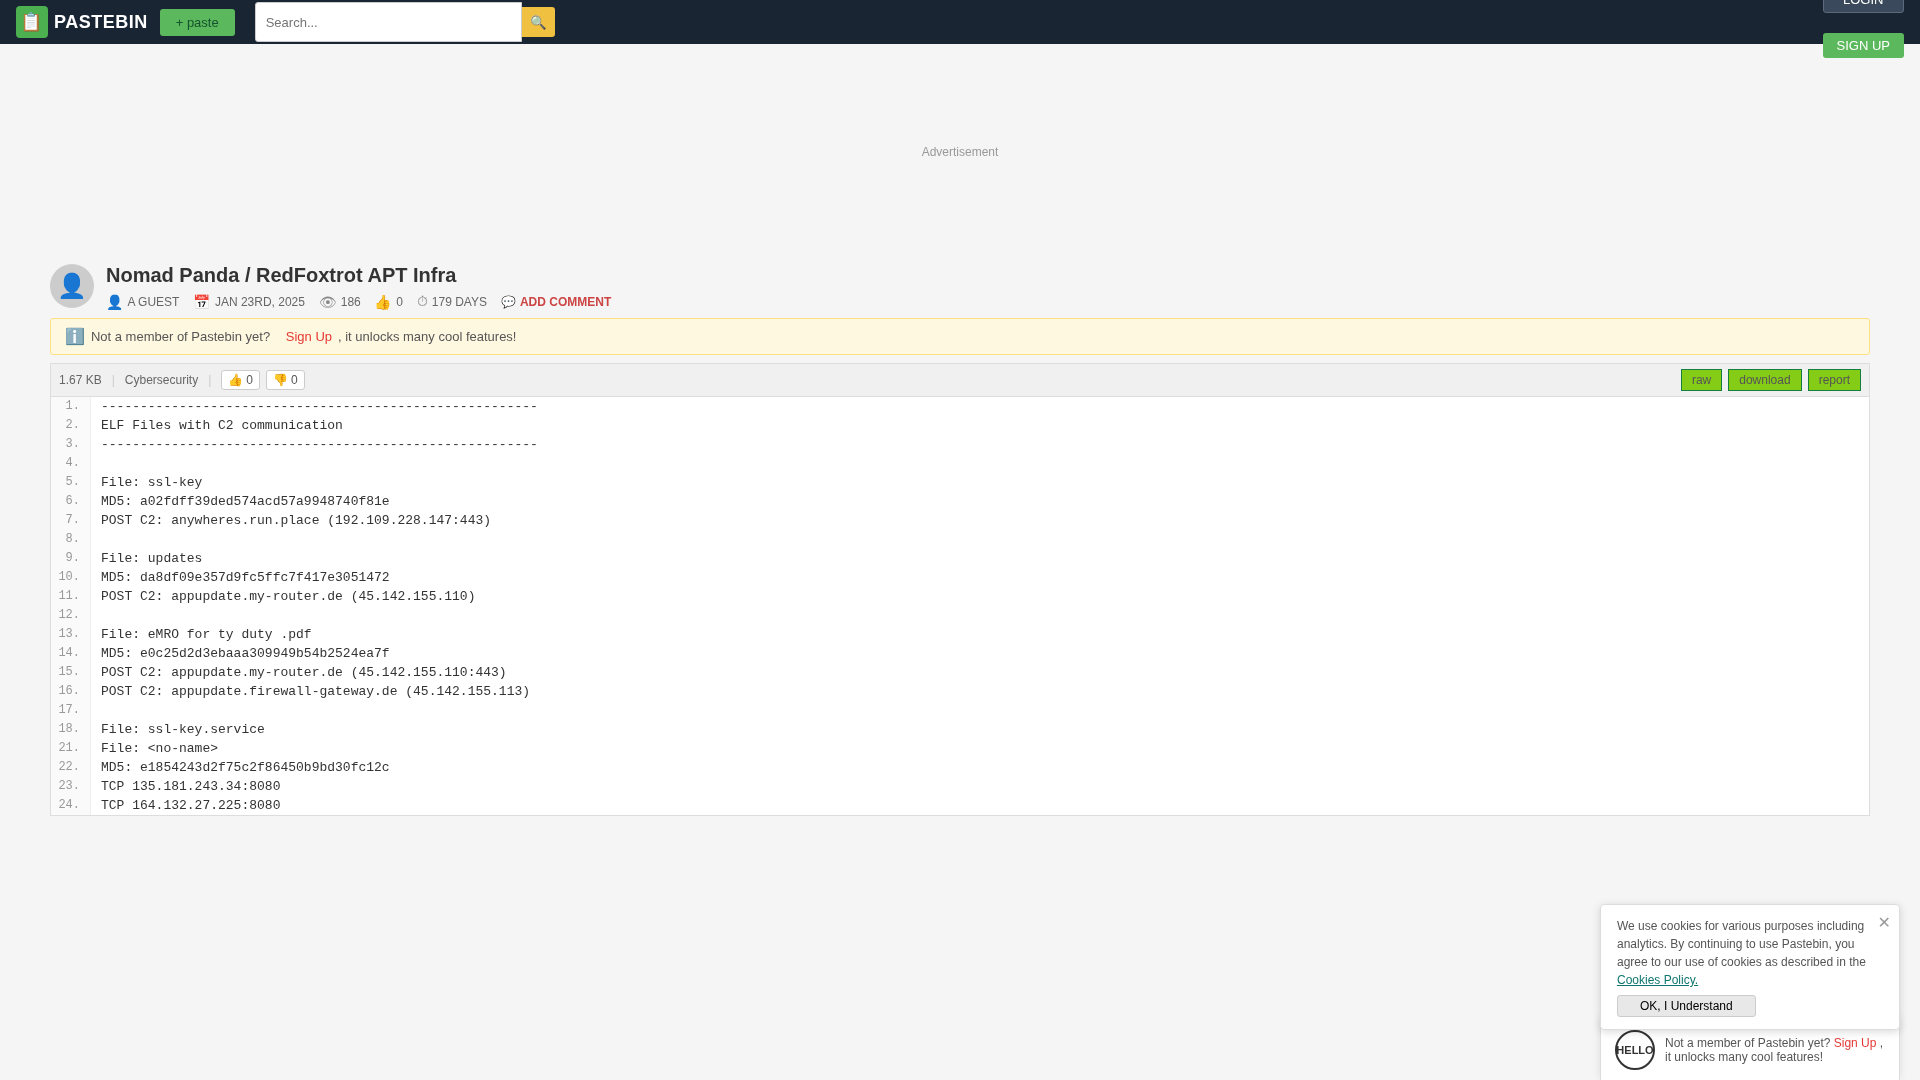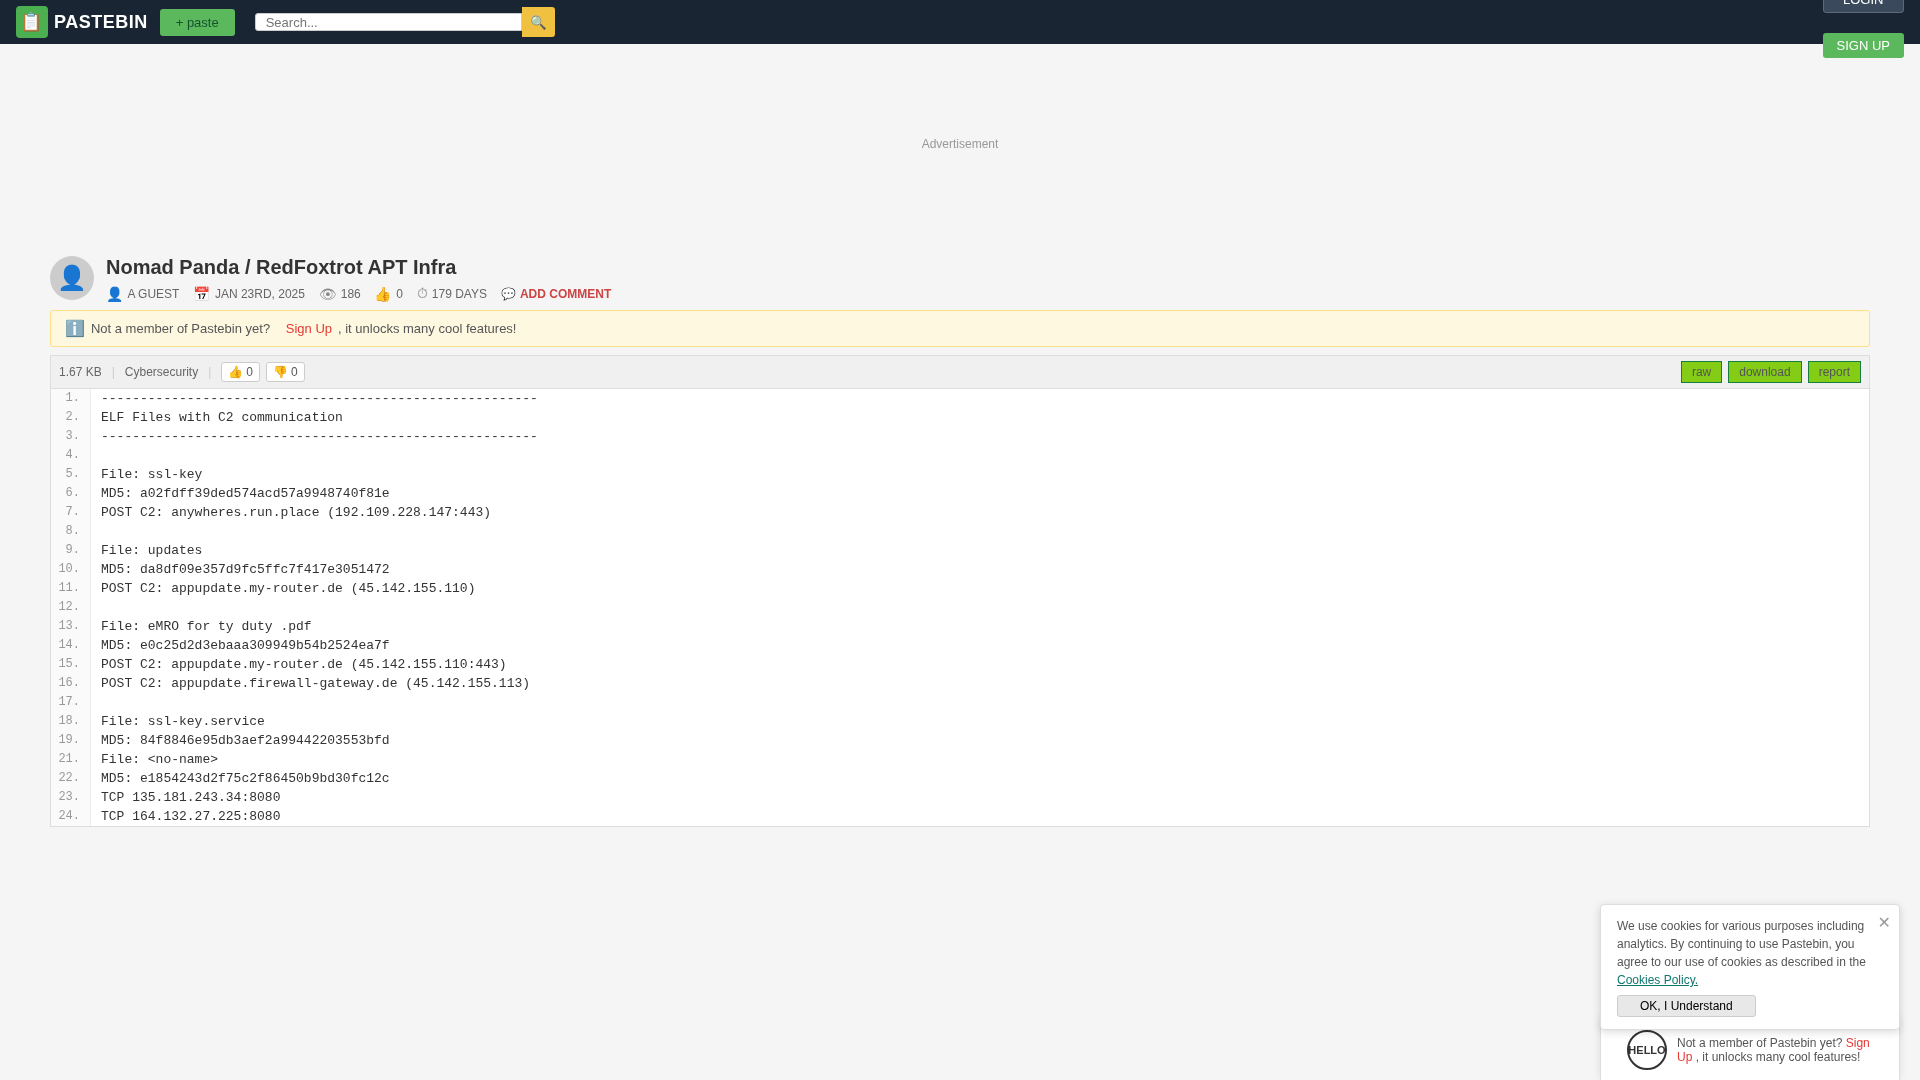--- a/index.html
+++ b/index.html
@@ -55,21 +55,21 @@
       flex: 1;
       max-width: 300px;
       margin-left: 8px;
     }
     .search-input {
       width: 100%;
       padding: 5px 10px;
       border: 1px solid #ccc;
       border-radius: 3px 0 0 3px;
       font-size: 13px;
-      height: 18px;
+      height: 40px;
     }
     .search-btn {
       background: #f0c040;
       border: none;
       padding: 5px 8px;
       cursor: pointer;
       border-radius: 0 3px 3px 0;
       height: 30px;
       display: flex;
       align-items: center;
@@ -93,21 +93,21 @@
       background: #5cb85c;
       color: white;
       border: none;
       padding: 5px 14px;
       border-radius: 3px;
       cursor: pointer;
       font-size: 13px;
     }
 
     
-    .main { max-width: 1920px; padding: 0; }
+    .main { max-width: 1920px; padding: 8px; }
 
     
     .ad-area {
       text-align: center;
       padding: 10px;
       background: #f5f5f5;
       color: #999;
       font-size: 12px;
       min-height: 200px;
       display: flex;
@@ -325,21 +325,20 @@
       height: 40px;
       border: 2px solid #333;
       border-radius: 50%;
       display: flex;
       align-items: center;
       justify-content: center;
       font-size: 11px;
       font-weight: bold;
       color: #333;
       flex-shrink: 0;
-      margin-left: 12px;
     }
     .hello-text a { color: #e53935; text-decoration: none; }
   </style>
 </head>
 <body>
 
 <header class="header">
   <div class="logo-area">
     <div class="logo-icon">📋</div>
     <span class="logo-text">PASTEBIN</span>
@@ -495,24 +494,20 @@
         </div>
         <div class="code-line">
           <div class="line-number">17.</div>
           <div class="line-content"></div>
         </div>
         <div class="code-line">
           <div class="line-number">18.</div>
           <div class="line-content">File: ssl-key.service</div>
         </div>
         <div class="code-line">
-          <div class="line-number">19.</div>
-          <div class="line-content">MD5: 84f8846e95db3aef2a99442203553bfd</div>
-        </div>
-        <div class="code-line">
           <div class="line-number">21.</div>
           <div class="line-content">File: &lt;no-name&gt;</div>
         </div>
         <div class="code-line">
           <div class="line-number">22.</div>
           <div class="line-content">MD5: e1854243d2f75c2f86450b9bd30fc12c</div>
         </div>
         <div class="code-line">
           <div class="line-number">23.</div>
           <div class="line-content">TCP 135.181.243.34:8080</div>

